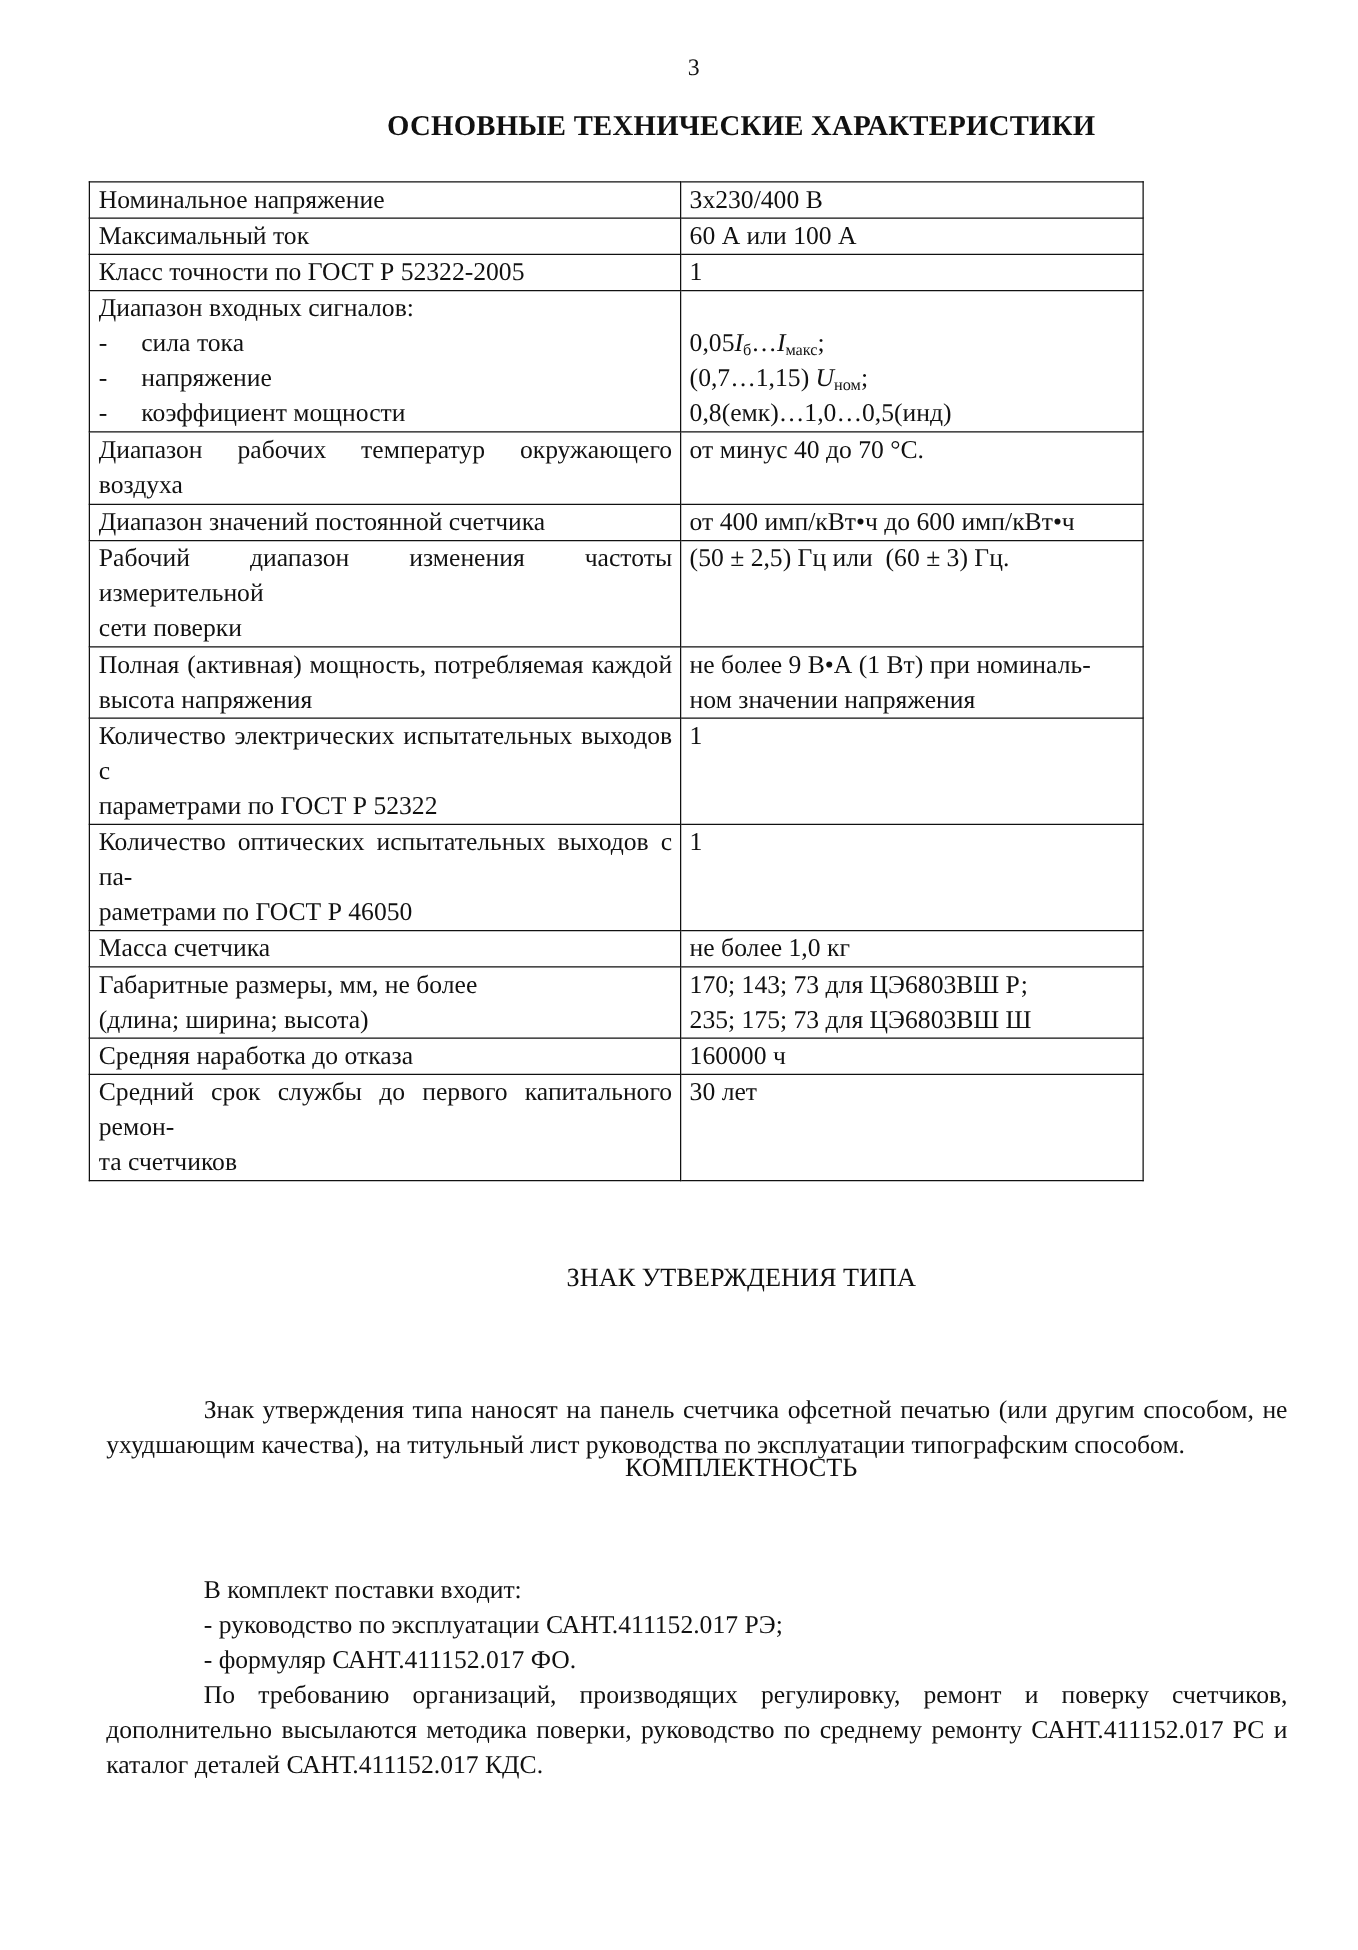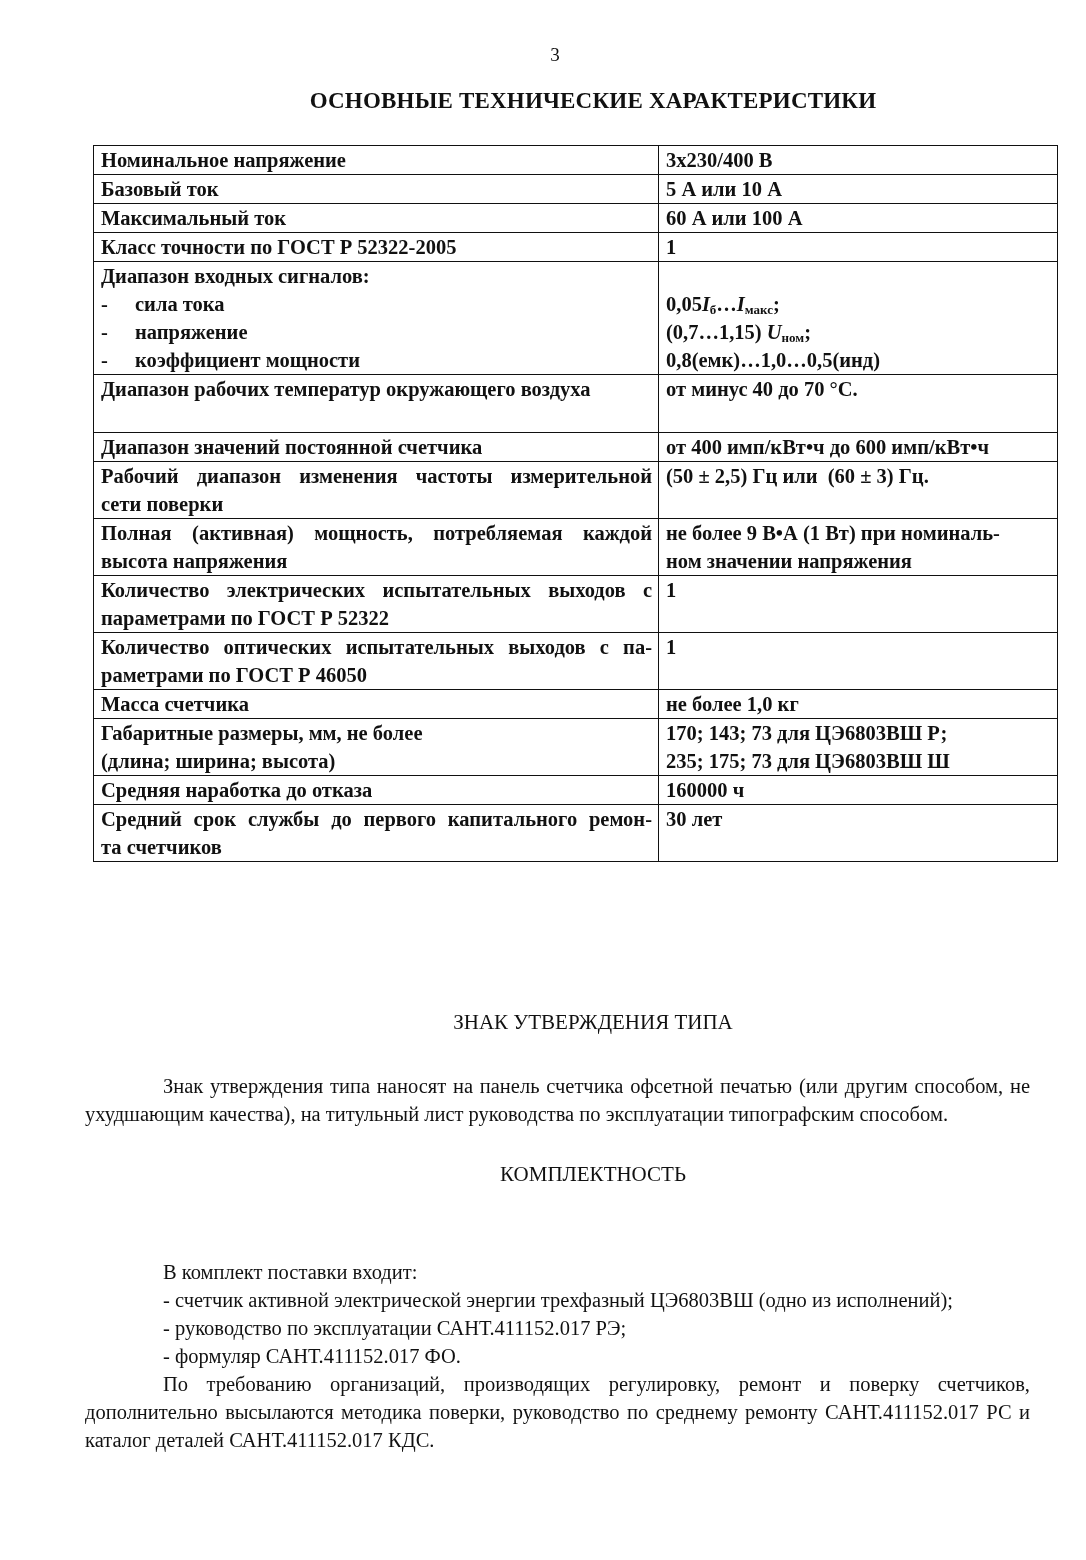--- a/index.html
+++ b/index.html
@@ -6,22 +6,22 @@
     body {
       width: 1086px; height: 1560px; position: relative; overflow: hidden;
       font-family: "Liberation Serif", "DejaVu Serif", serif; color: #111;
     }
     .page-number { position: absolute; top: 44px; left: 0; width: 1110px; text-align: center; font-size: 19px; }
     .doc-title {
       position: absolute; top: 88px; left: 0; width: 1186px; text-align: center;
       font-size: 23px; font-weight: bold; letter-spacing: 0.2px;
     }
     table.specs {
-      position: absolute; top: 145px; left: 93px; width: 965px;
-      border-collapse: collapse; font-size: 20.5px; line-height: 28px; font-weight: bold;
+      position: absolute; top: 145px; left: 71px; width: 844px;
+      border-collapse: collapse; font-size: 20.5px; line-height: 28px;
     }
     table.specs td {
       border: 1.5px solid #111; vertical-align: top; padding: 0 6px 0 7px;
     }
     table.specs td.param { width: 551px; text-align: justify; text-align-last: left; }
     table.specs td.value { width: 385px; }
     .line { display: block; }
     .dash { display: inline-block; width: 34px; }
     sub { font-size: 13px; vertical-align: -3px; line-height: 0; }
     i { font-style: italic; }
@@ -37,24 +37,20 @@
 <body>
 
 <div class="page-number">3</div>
 <div class="doc-title">ОСНОВНЫЕ ТЕХНИЧЕСКИЕ ХАРАКТЕРИСТИКИ</div>
 
 <table class="specs">
   <tbody>
     <tr>
       <td class="param">Номинальное напряжение</td>
       <td class="value">3х230/400 В</td>
-    </tr>
-    <tr>
-      <td class="param">Базовый ток</td>
-      <td class="value">5 А или 10 А</td>
     </tr>
     <tr>
       <td class="param">Максимальный ток</td>
       <td class="value">60 А или 100 А</td>
     </tr>
     <tr>
       <td class="param">Класс точности по ГОСТ Р 52322-2005</td>
       <td class="value">1</td>
     </tr>
     <tr>
@@ -132,22 +128,21 @@
       <td class="param">
         <span class="line jl">Средний срок службы до первого капитального ремон-</span>
         <span class="line">та счетчиков</span>
       </td>
       <td class="value">30 лет</td>
     </tr>
   </tbody>
 </table>
 
 <div class="section-title" style="top:1010px">ЗНАК УТВЕРЖДЕНИЯ ТИПА</div>
-<div class="para indent" style="top:1072px">Знак утверждения типа наносят на панель счетчика офсетной печатью (или другим способом, не ухудшающим качества), на титульный лист руководства по эксплуатации типографским способом.</div>
+<div class="para indent" style="top:1114px">Знак утверждения типа наносят на панель счетчика офсетной печатью (или другим способом, не ухудшающим качества), на титульный лист руководства по эксплуатации типографским способом.</div>
 
 <div class="section-title" style="top:1162px">КОМПЛЕКТНОСТЬ</div>
 <div class="para" style="top:1258px">
   <div class="indent">В комплект поставки входит:</div>
-  <div class="indent">- счетчик активной электрической энергии трехфазный ЦЭ6803ВШ (одно из исполнений);</div>
   <div class="indent">- руководство по эксплуатации САНТ.411152.017 РЭ;</div>
   <div class="indent">- формуляр САНТ.411152.017 ФО.</div>
   <div class="indent">По требованию организаций, производящих регулировку, ремонт и поверку счетчиков, дополнительно высылаются методика поверки, руководство по среднему ремонту САНТ.411152.017 РС и каталог деталей САНТ.411152.017 КДС.</div>
 </div>
 
 </body></html>

